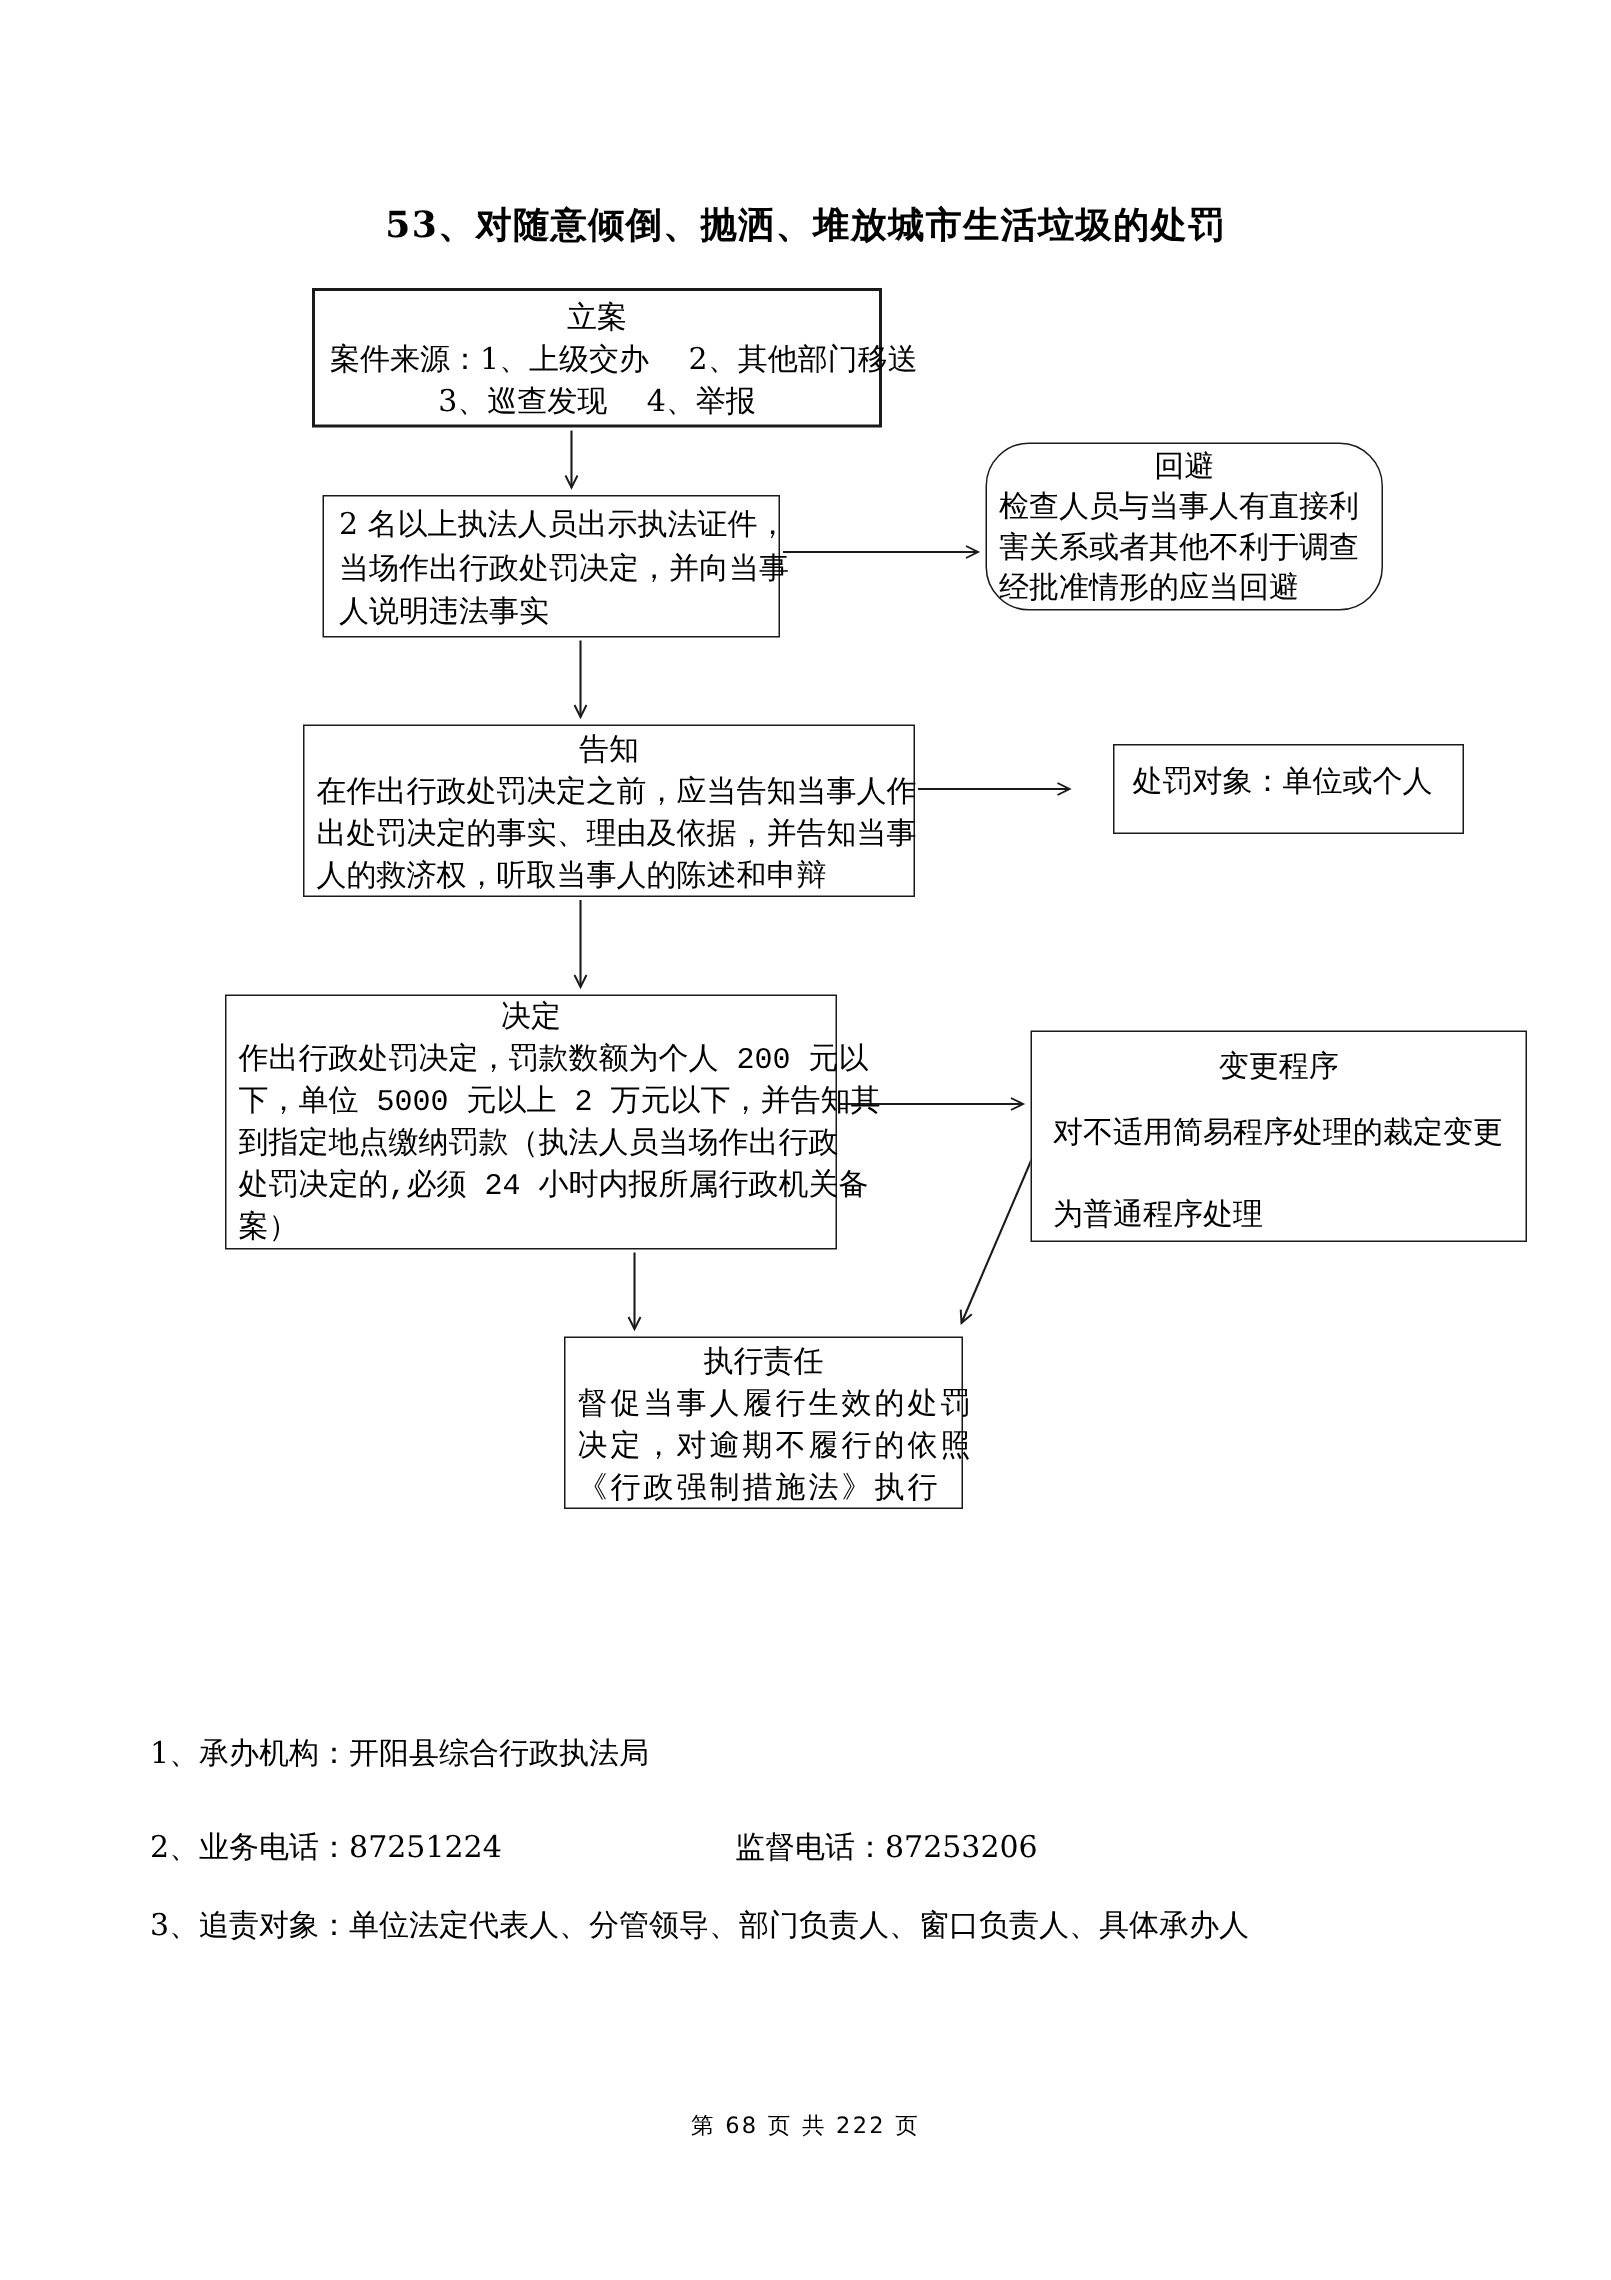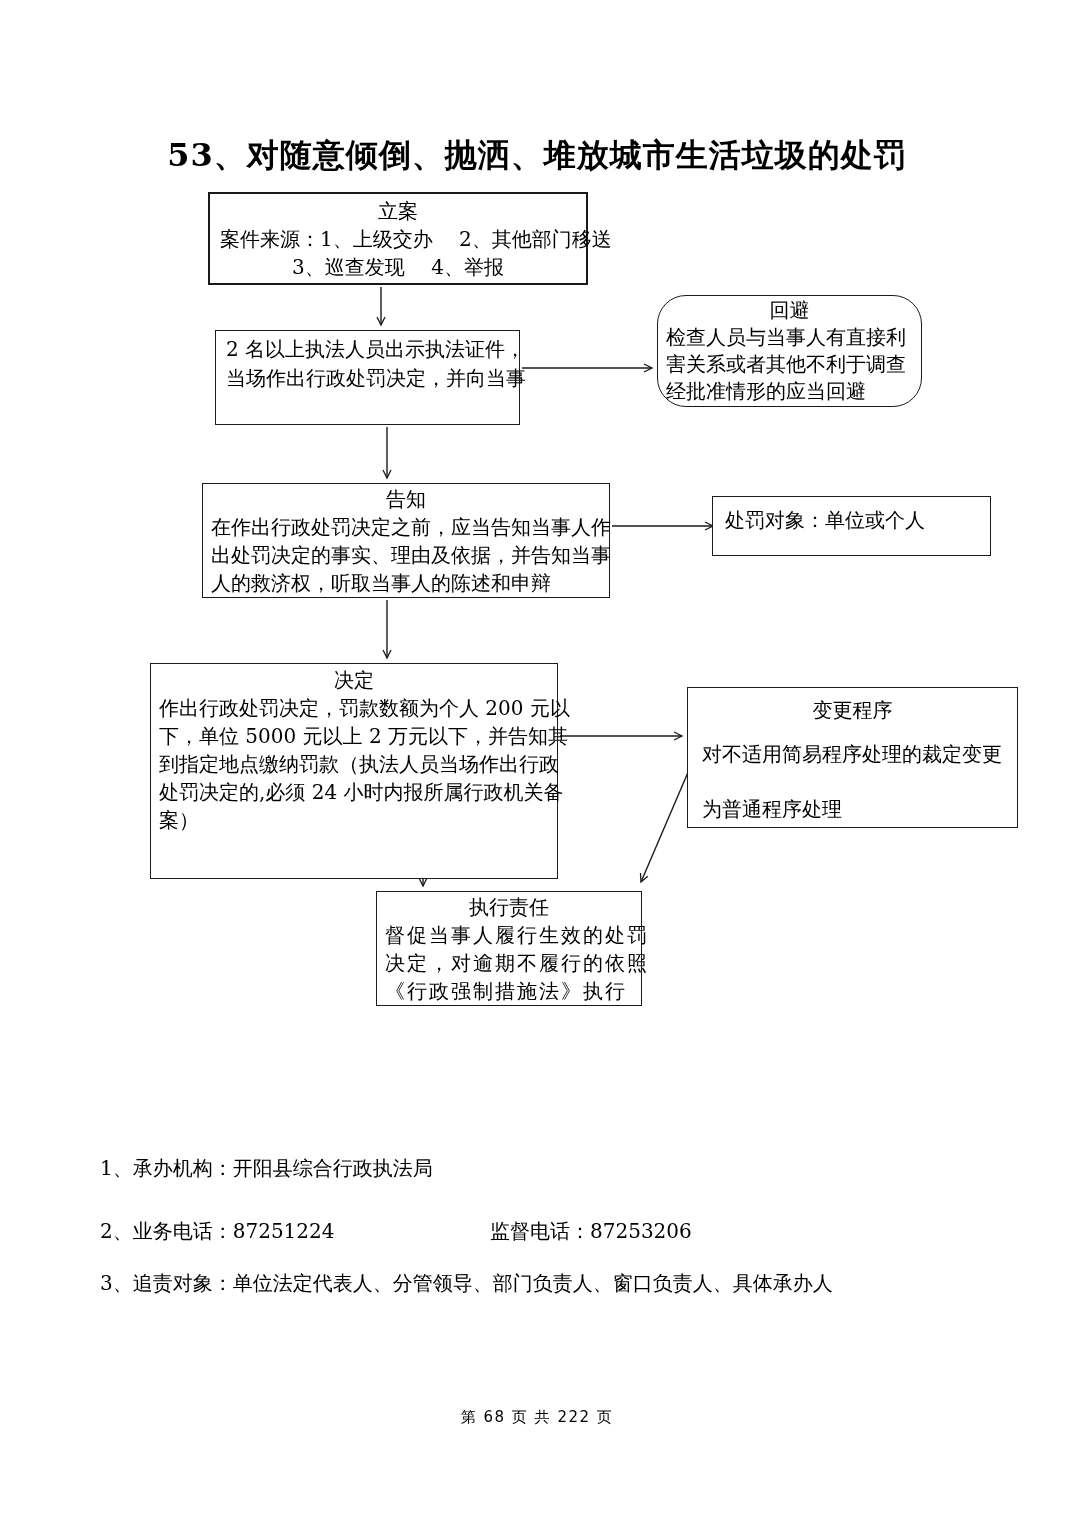--- a/index.html
+++ b/index.html
@@ -8,21 +8,21 @@
     position:relative;
     width:1074px; height:1520px;
     background:#ffffff;
     font-family:"DejaVu Serif","Liberation Serif",serif;
     color:#000;
     overflow:hidden;
   }
   .doc-title {
     position:absolute; left:0; top:134px; width:100%;
     text-align:center;
-    font-size:32px; font-weight:bold; letter-spacing:1px;
+    font-size:24px; font-weight:bold; letter-spacing:1px;
   }
   .box {
     position:absolute;
     border:1.5px solid #1a1a1a;
     background:#fff;
     font-size:20px;
     line-height:28px;
   }
   .bt { text-align:center; white-space:nowrap; }
   .bl { white-space:nowrap; }
@@ -32,23 +32,23 @@
   #box-filing .bl { padding-left:10px; }
 
   #box-enforce { left:215px; top:330px; width:305px; height:95px; padding:4px 0 0 10px; line-height:29px; }
 
   #box-recusal { left:657px; top:295px; width:265px; height:112px; padding-top:1px; line-height:27px;border-radius:29px; }
   #box-recusal .bl { padding-left:8px; }
 
   #box-notify { left:202px; top:483px; width:408px; height:115px; padding-top:1px; }
   #box-notify .bl { padding-left:8px; }
 
-  #box-target { left:712px; top:496px; width:279px; height:60px; padding:9px 0 0 12px; }
+  #box-target { left:742px; top:496px; width:234px; height:60px; padding:9px 0 0 12px; }
 
-  #box-decision { left:150px; top:663px; width:408px; height:216px; padding-top:2px; }
+  #box-decision { left:150px; top:663px; width:408px; height:170px; padding-top:2px;font-family:Liberation Mono, monospace; }
   #box-decision .bl { padding-left:8px; }
 
   #box-change { left:687px; top:687px; width:331px; height:141px; padding-top:8px; }
   #box-change .l1 { margin-top:16px; padding-left:14px; }
   #box-change .l2 { margin-top:27px; padding-left:14px; }
 
   #box-execution { left:376px; top:891px; width:266px; height:115px; padding-top:1px; }
   #box-execution .bl { padding-left:8px; letter-spacing:2px; }
 
   .arrows { position:absolute; left:0; top:0; width:1074px; height:1520px; pointer-events:none; }
@@ -90,20 +90,21 @@
 
   <div class="box" id="box-filing">
     <div class="bt">立案</div>
     <div class="bl">案件来源：1、上级交办　 2、其他部门移送</div>
     <div class="blc">3、巡查发现　 4、举报</div>
   </div>
 
   <div class="box" id="box-enforce">
     <div class="bl">2 名以上执法人员出示执法证件，</div>
     <div class="bl">当场作出行政处罚决定，并向当事</div>
+    <div class="bl">人说明违法事实</div>
   </div>
 
   <div class="box" id="box-recusal">
     <div class="bt">回避</div>
     <div class="bl">检查人员与当事人有直接利</div>
     <div class="bl">害关系或者其他不利于调查</div>
     <div class="bl">经批准情形的应当回避</div>
   </div>
 
   <div class="box" id="box-notify">

